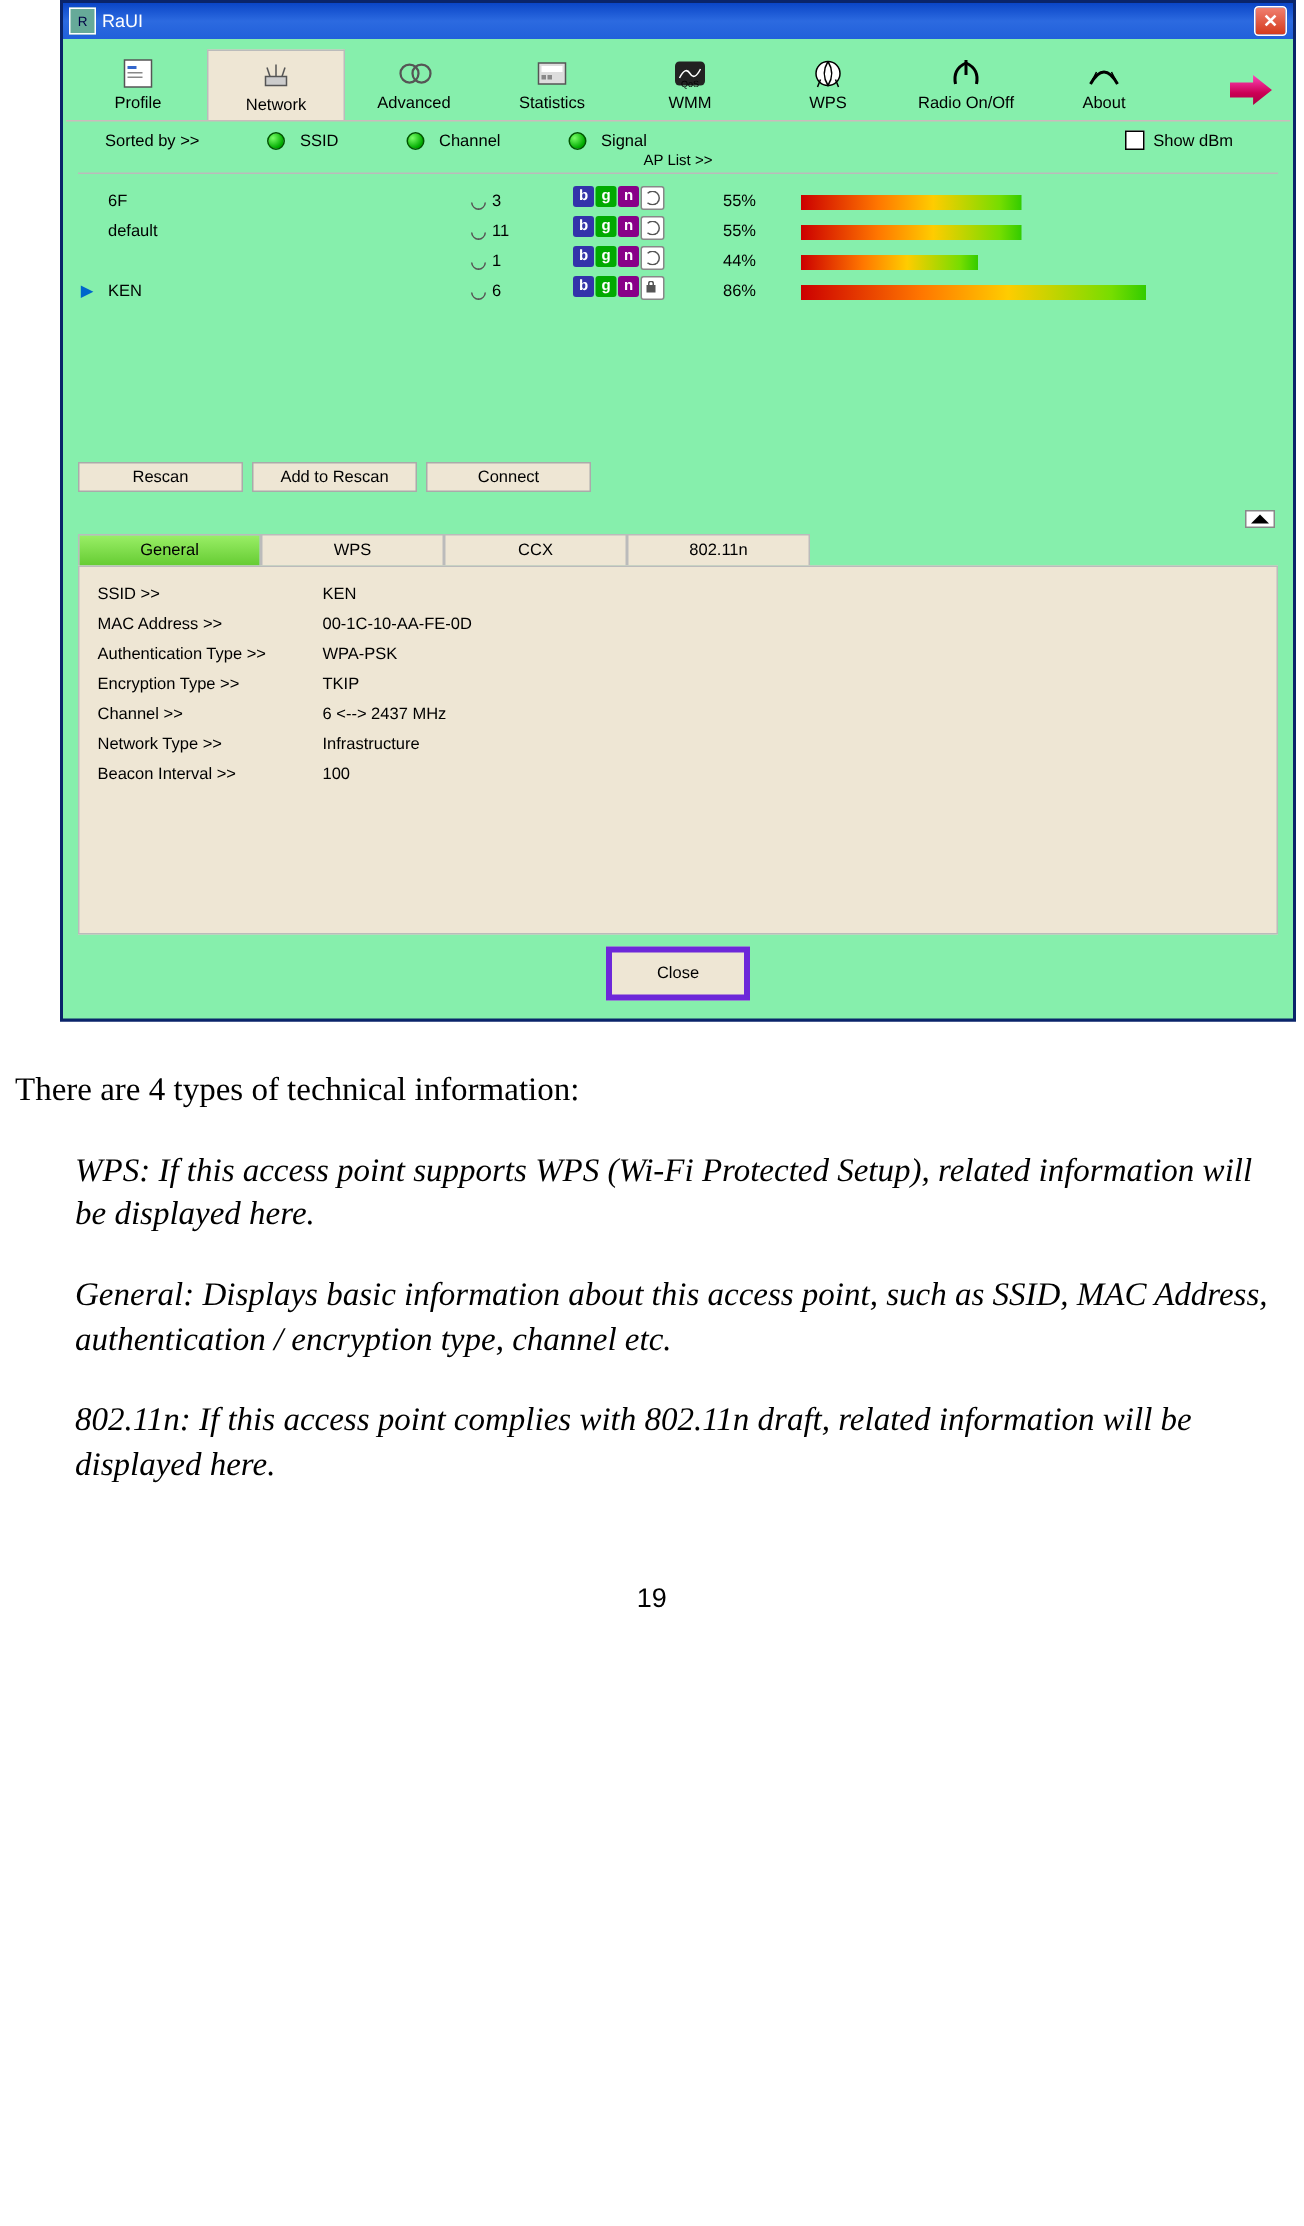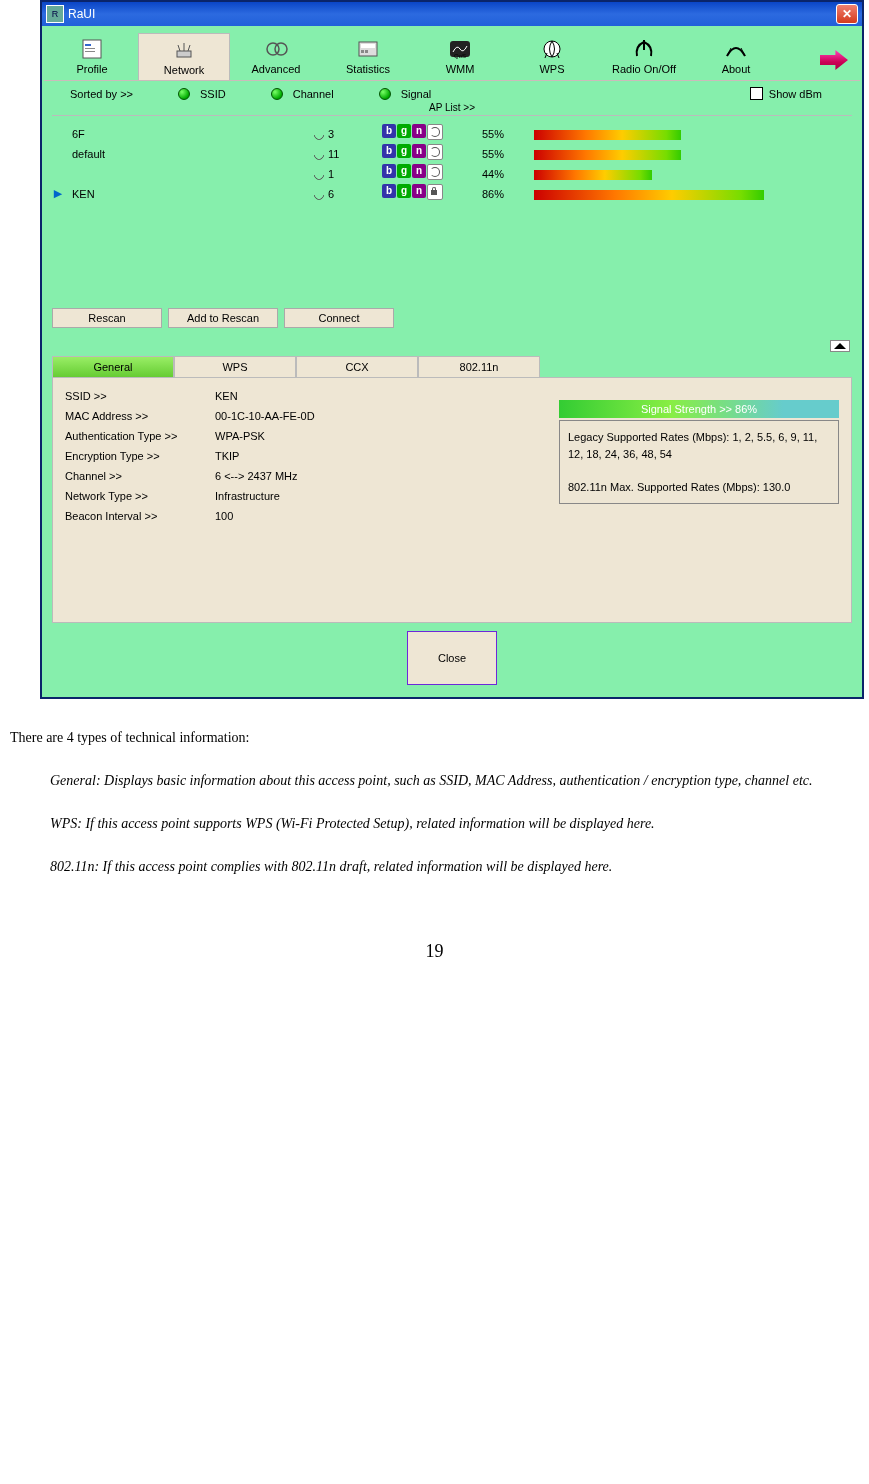--- a/index.html
+++ b/index.html
@@ -51,25 +51,25 @@
 .dtab{width:120px;padding:4px 0;text-align:center;border:1px solid #bbb;border-bottom:none;background:#eee6d4;cursor:pointer}
 .dtab.active{background:linear-gradient(to bottom,#9e6,#6c3)}
 .detail{margin:0 8px 8px 8px;border:1px solid #bbb;padding:12px;display:flex;background:#eee6d4;min-height:220px;position:relative}
 .fields{width:320px}
 .frow{display:flex;margin-bottom:8px}
 .frow .fl{width:150px;text-align:left;padding-right:0}
 .infobox{margin-left:auto;width:280px;margin-top:10px}
 .sigstr{height:18px;background:linear-gradient(to right,#3c3,#8e4 40%,#6cc 80%,#6cc);color:#fff;text-align:center;font-size:11px;line-height:18px}
 .rates{border:1px solid #888;padding:8px;font-size:11px;margin-top:2px;line-height:1.5}
 .closebar{text-align:center;padding:0 0 10px 0}
-.closebtn{display:inline-block;border:1px solid #6d28d9;background:#eee6d4;padding:20px 30px;cursor:pointer}
-.doc{padding:30px 10px 0 10px;font-family:'Times New Roman',serif;font-size:14px;line-height:1.35}
+.closebtn{display:inline-block;border:4px solid #6d28d9;background:#eee6d4;padding:8px 30px;cursor:pointer}
+.doc{padding:30px 10px 0 10px;font-family:'Times New Roman',serif;font-size:22px;line-height:1.35}
 .doc .intro{margin-bottom:24px}
 .doc .item{font-style:italic;margin:0 0 24px 40px}
-.pagenum{text-align:center;font-family:Liberation Serif, serif;font-size:18px;padding:40px 0 20px 0}
+.pagenum{text-align:center;font-family:Liberation Sans, sans-serif;font-size:18px;padding:40px 0 20px 0}
 svg{display:block}
 </style>
 </head>
 <body>
 
 <div class="page">
 <div class="window">
  <div class="titlebar">
   <span class="icon">R</span>
   <span class="title">RaUI</span>
@@ -285,35 +285,28 @@
             </div>
             <div class="frow">
               <span class="fl">Network Type &gt;&gt;</span>
               <span>Infrastructure</span>
             </div>
             <div class="frow">
               <span class="fl">Beacon Interval &gt;&gt;</span>
               <span>100</span>
             </div>
           </div>
-   <div class="infobox">
-    <div class="sigstr">Signal Strength &gt;&gt; 86%</div>
-    <div class="rates">
-     <div>Legacy Supported Rates (Mbps): 1, 2, 5.5, 6, 9, 11, 12, 18, 24, 36, 48, 54</div><br>
-     <div>802.11n Max. Supported Rates (Mbps): 130.0</div>
-    </div>
-   </div>
   </div>
   <div class="closebar">
    <span class="closebtn">Close</span>
   </div>
 
  </div>
 </div>
 
 <div class="doc">
  <div class="intro">There are 4 types of technical information:</div>
+ <div class="item">WPS: If this access point supports WPS (Wi-Fi Protected Setup), related information will be displayed here.</div>
  <div class="item">General: Displays basic information about this access point, such as SSID, MAC Address, authentication / encryption type, channel etc.</div>
- <div class="item">WPS: If this access point supports WPS (Wi-Fi Protected Setup), related information will be displayed here.</div>
  <div class="item">802.11n: If this access point complies with 802.11n draft, related information will be displayed here.</div>
 </div>
 <div class="pagenum">19</div>
 </div>
 
 </body></html>

